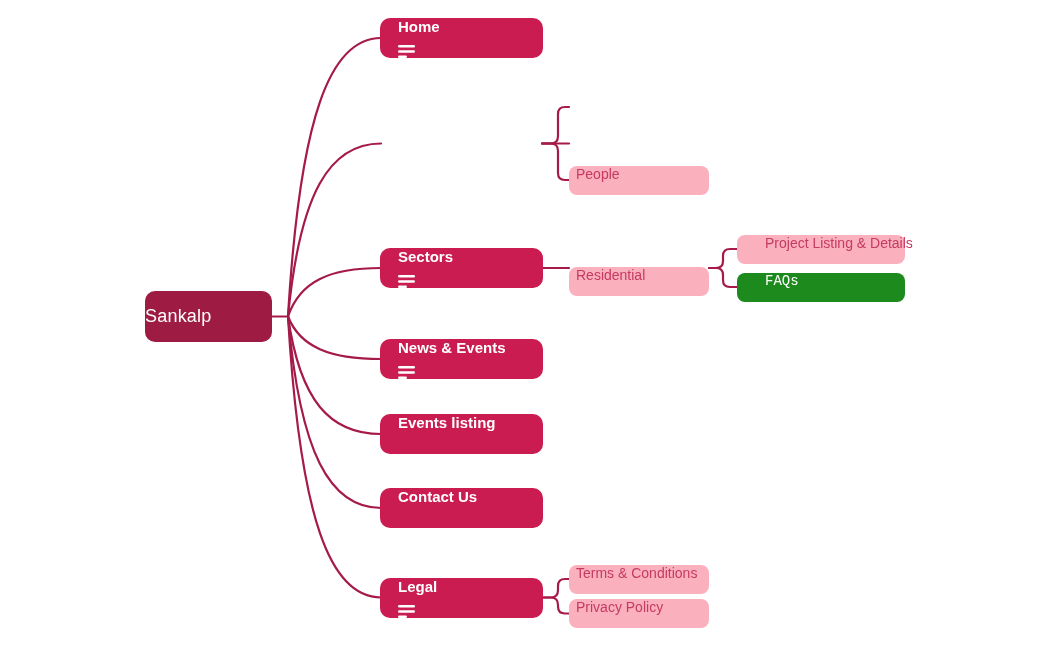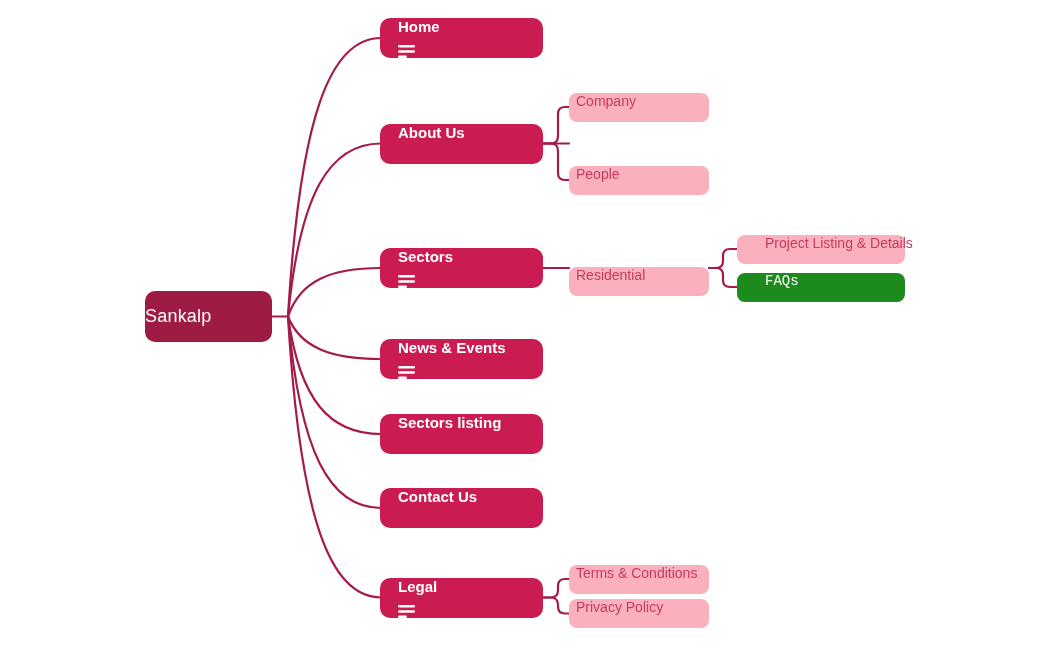--- a/index.html
+++ b/index.html
@@ -116,23 +116,20 @@
   <div class="node node-branch" style="top:18px">
     <span class="lbl">Home</span>
     <span class="spacer"></span>
     <svg class="icon-list" viewBox="0 0 17 13">
       <rect x="0" y="0" width="17" height="2.6" rx="1.3" fill="#ffffff"></rect>
       <rect x="0" y="5.2" width="17" height="2.6" rx="1.3" fill="#ffffff"></rect>
       <rect x="0" y="10.4" width="9" height="2.6" rx="1.3" fill="#ffffff"></rect>
     </svg>
   </div>
 
-  <div class="node node-branch" style="top:123.5px">
-    <span class="lbl">About Us</span>
-  </div>
 
   <div class="node node-branch" style="top:248px">
     <span class="lbl">Sectors</span>
     <span class="spacer"></span>
     <svg class="icon-list" viewBox="0 0 17 13">
       <rect x="0" y="0" width="17" height="2.6" rx="1.3" fill="#ffffff"></rect>
       <rect x="0" y="5.2" width="17" height="2.6" rx="1.3" fill="#ffffff"></rect>
       <rect x="0" y="10.4" width="9" height="2.6" rx="1.3" fill="#ffffff"></rect>
     </svg>
   </div>
@@ -141,40 +138,37 @@
     <span class="lbl">News &amp; Events</span>
     <span class="spacer"></span>
     <svg class="icon-list" viewBox="0 0 17 13">
       <rect x="0" y="0" width="17" height="2.6" rx="1.3" fill="#ffffff"></rect>
       <rect x="0" y="5.2" width="17" height="2.6" rx="1.3" fill="#ffffff"></rect>
       <rect x="0" y="10.4" width="9" height="2.6" rx="1.3" fill="#ffffff"></rect>
     </svg>
   </div>
 
   <div class="node node-branch" style="top:414px">
-    <span class="lbl">Sectors listing</span>
+    <span class="lbl">Events listing</span>
   </div>
 
   <div class="node node-branch" style="top:488px">
     <span class="lbl">Contact Us</span>
   </div>
 
   <div class="node node-branch" style="top:577.5px">
     <span class="lbl">Legal</span>
     <span class="spacer"></span>
     <svg class="icon-list" viewBox="0 0 17 13">
       <rect x="0" y="0" width="17" height="2.6" rx="1.3" fill="#ffffff"></rect>
       <rect x="0" y="5.2" width="17" height="2.6" rx="1.3" fill="#ffffff"></rect>
       <rect x="0" y="10.4" width="9" height="2.6" rx="1.3" fill="#ffffff"></rect>
     </svg>
   </div>
 
-  <div class="node node-leaf" style="top:92.5px">
-    <span class="lbl">Company</span>
-  </div>
   <div class="node node-leaf" style="top:165.5px">
     <span class="lbl">People</span>
   </div>
 
   <div class="node node-leaf" style="top:267px">
     <span class="lbl">Residential</span>
   </div>
 
   <div class="node node-leaf node-leaf3" style="top:234.5px">
     <span class="lbl">Project Listing &amp; Details</span>

